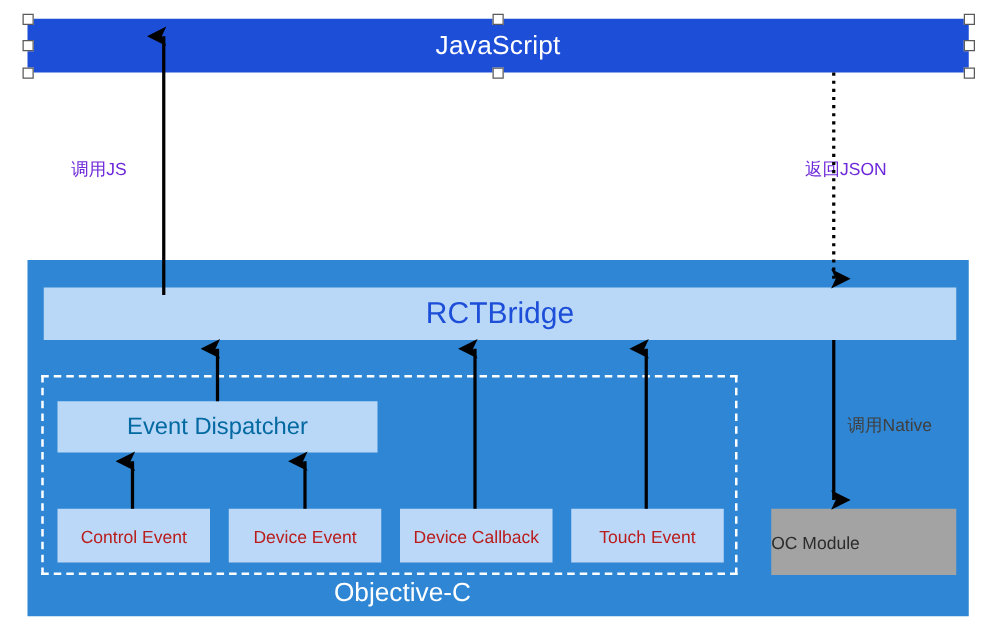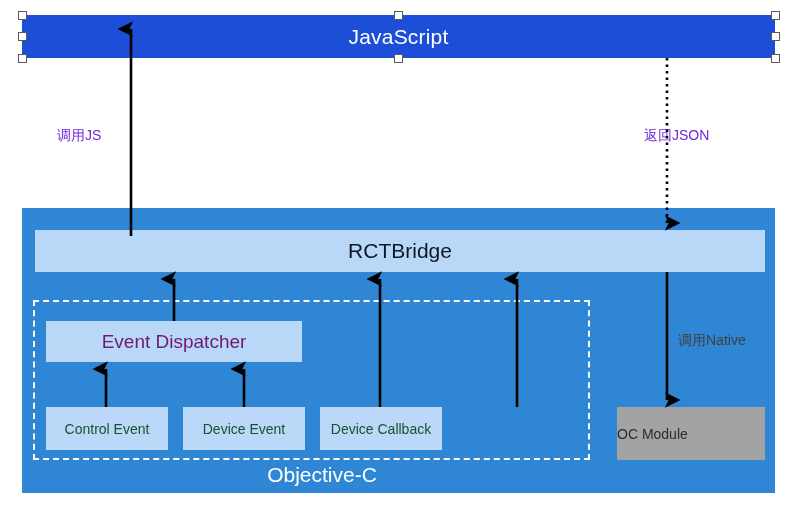--- a/index.html
+++ b/index.html
@@ -48,22 +48,22 @@
     left: 35px;
     top: 230px;
     width: 730px;
     height: 42px;
     background: #B9D7F7;
     display: flex;
     align-items: center;
     justify-content: center;
   }
   .rct-bridge-label {
-    color: #0f172a;
-    font-size: 21px;
+    color: #1d4ed8;
+    font-size: 24px;
   }
 
   .dashed-group {
     position: absolute;
     left: 33px;
     top: 300px;
     width: 557px;
     height: 160px;
     border: 2px dashed #ffffff;
     box-sizing: border-box;
@@ -74,36 +74,36 @@
     left: 46px;
     top: 321px;
     width: 256px;
     height: 41px;
     background: #B9D7F7;
     display: flex;
     align-items: center;
     justify-content: center;
   }
   .event-dispatcher-label {
-    color: #701a75;
+    color: #0369a1;
     font-size: 19px;
   }
 
   .leaf-box {
     position: absolute;
     top: 407px;
     width: 122px;
     height: 43px;
     background: #BCD8F8;
     display: flex;
     align-items: center;
     justify-content: center;
   }
   .leaf-box span {
-    color: #14532d;
+    color: #b91c1c;
     font-size: 14px;
   }
   #leaf-0 { left: 46px; }
   #leaf-1 { left: 183px; }
   #leaf-2 { left: 320px; }
   #leaf-3 { left: 457px; }
 
   .oc-module {
     position: absolute;
     left: 617px;
@@ -192,20 +192,23 @@
 
   <div class="leaf-box" id="leaf-0">
     <span>Control Event</span>
   </div>
   <div class="leaf-box" id="leaf-1">
     <span>Device Event</span>
   </div>
   <div class="leaf-box" id="leaf-2">
     <span>Device Callback</span>
   </div>
+  <div class="leaf-box" id="leaf-3">
+    <span>Touch Event</span>
+  </div>
 
   <div class="oc-module">
     <span>OC Module</span>
   </div>
 
   <div class="objc-caption">Objective-C</div>
 
   <div class="edge-label dark" id="label-call-js">调用JS</div>
   <div class="edge-label dark" id="label-return-json">返回JSON</div>
   <div class="edge-label light" id="label-call-native">调用Native</div>

